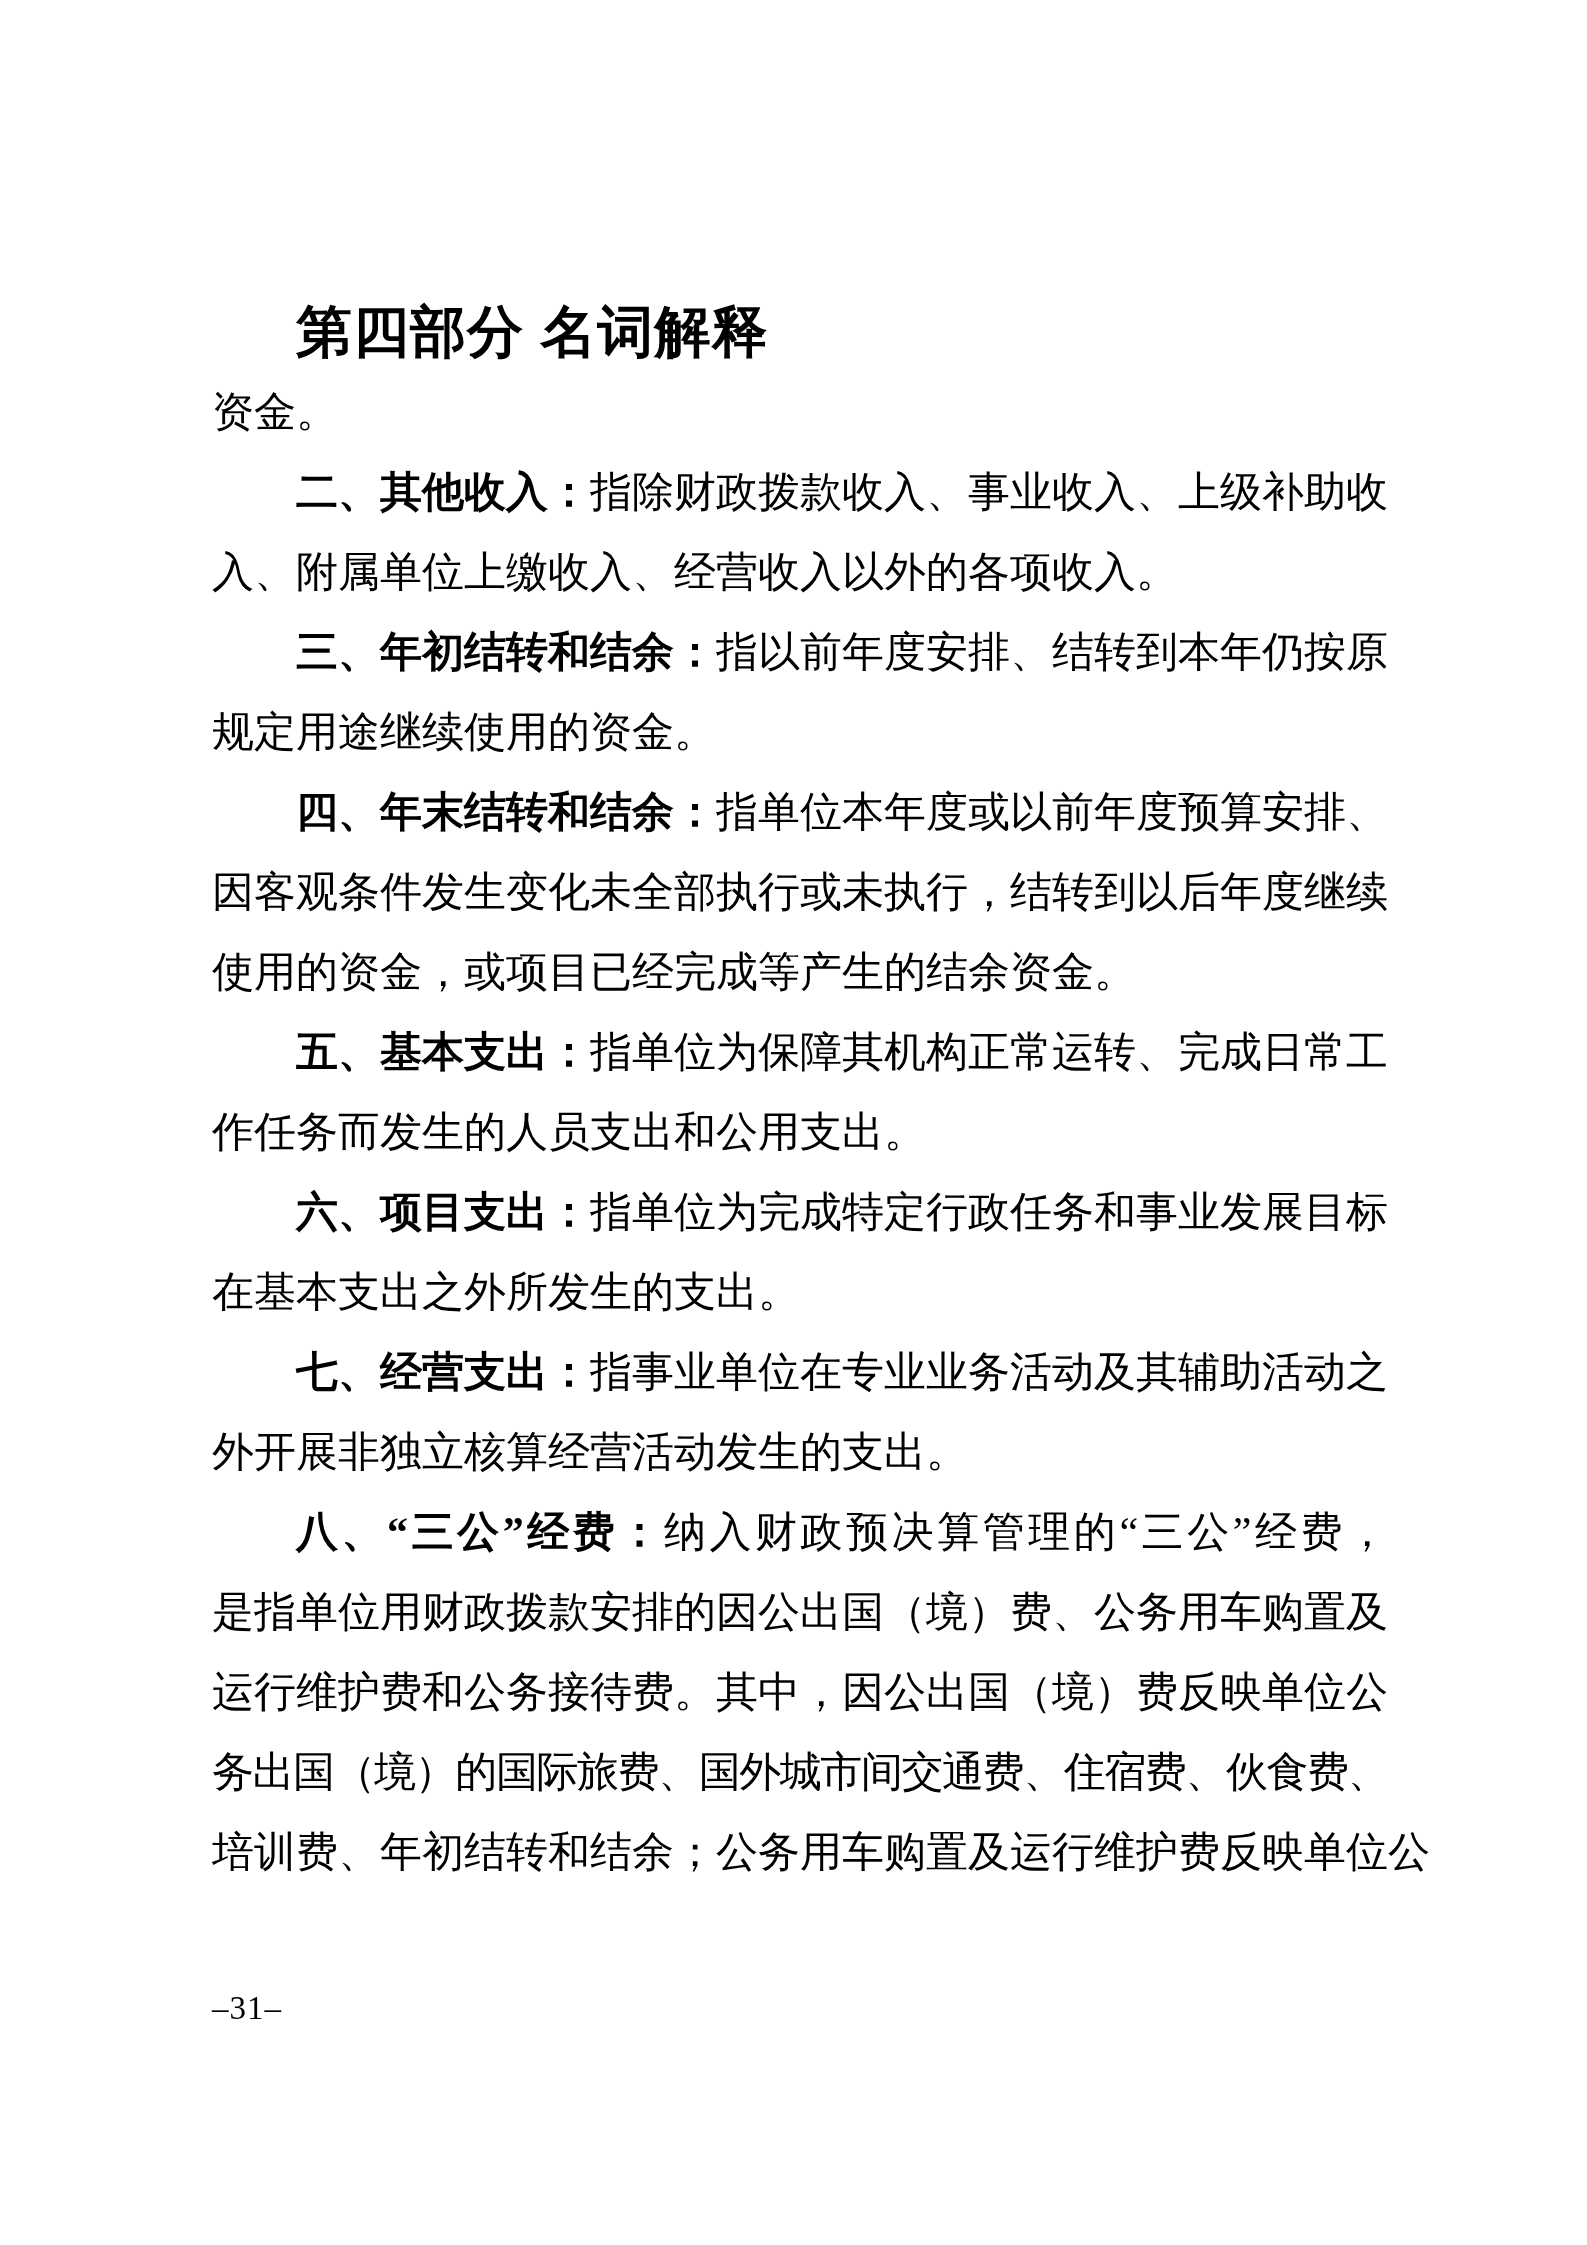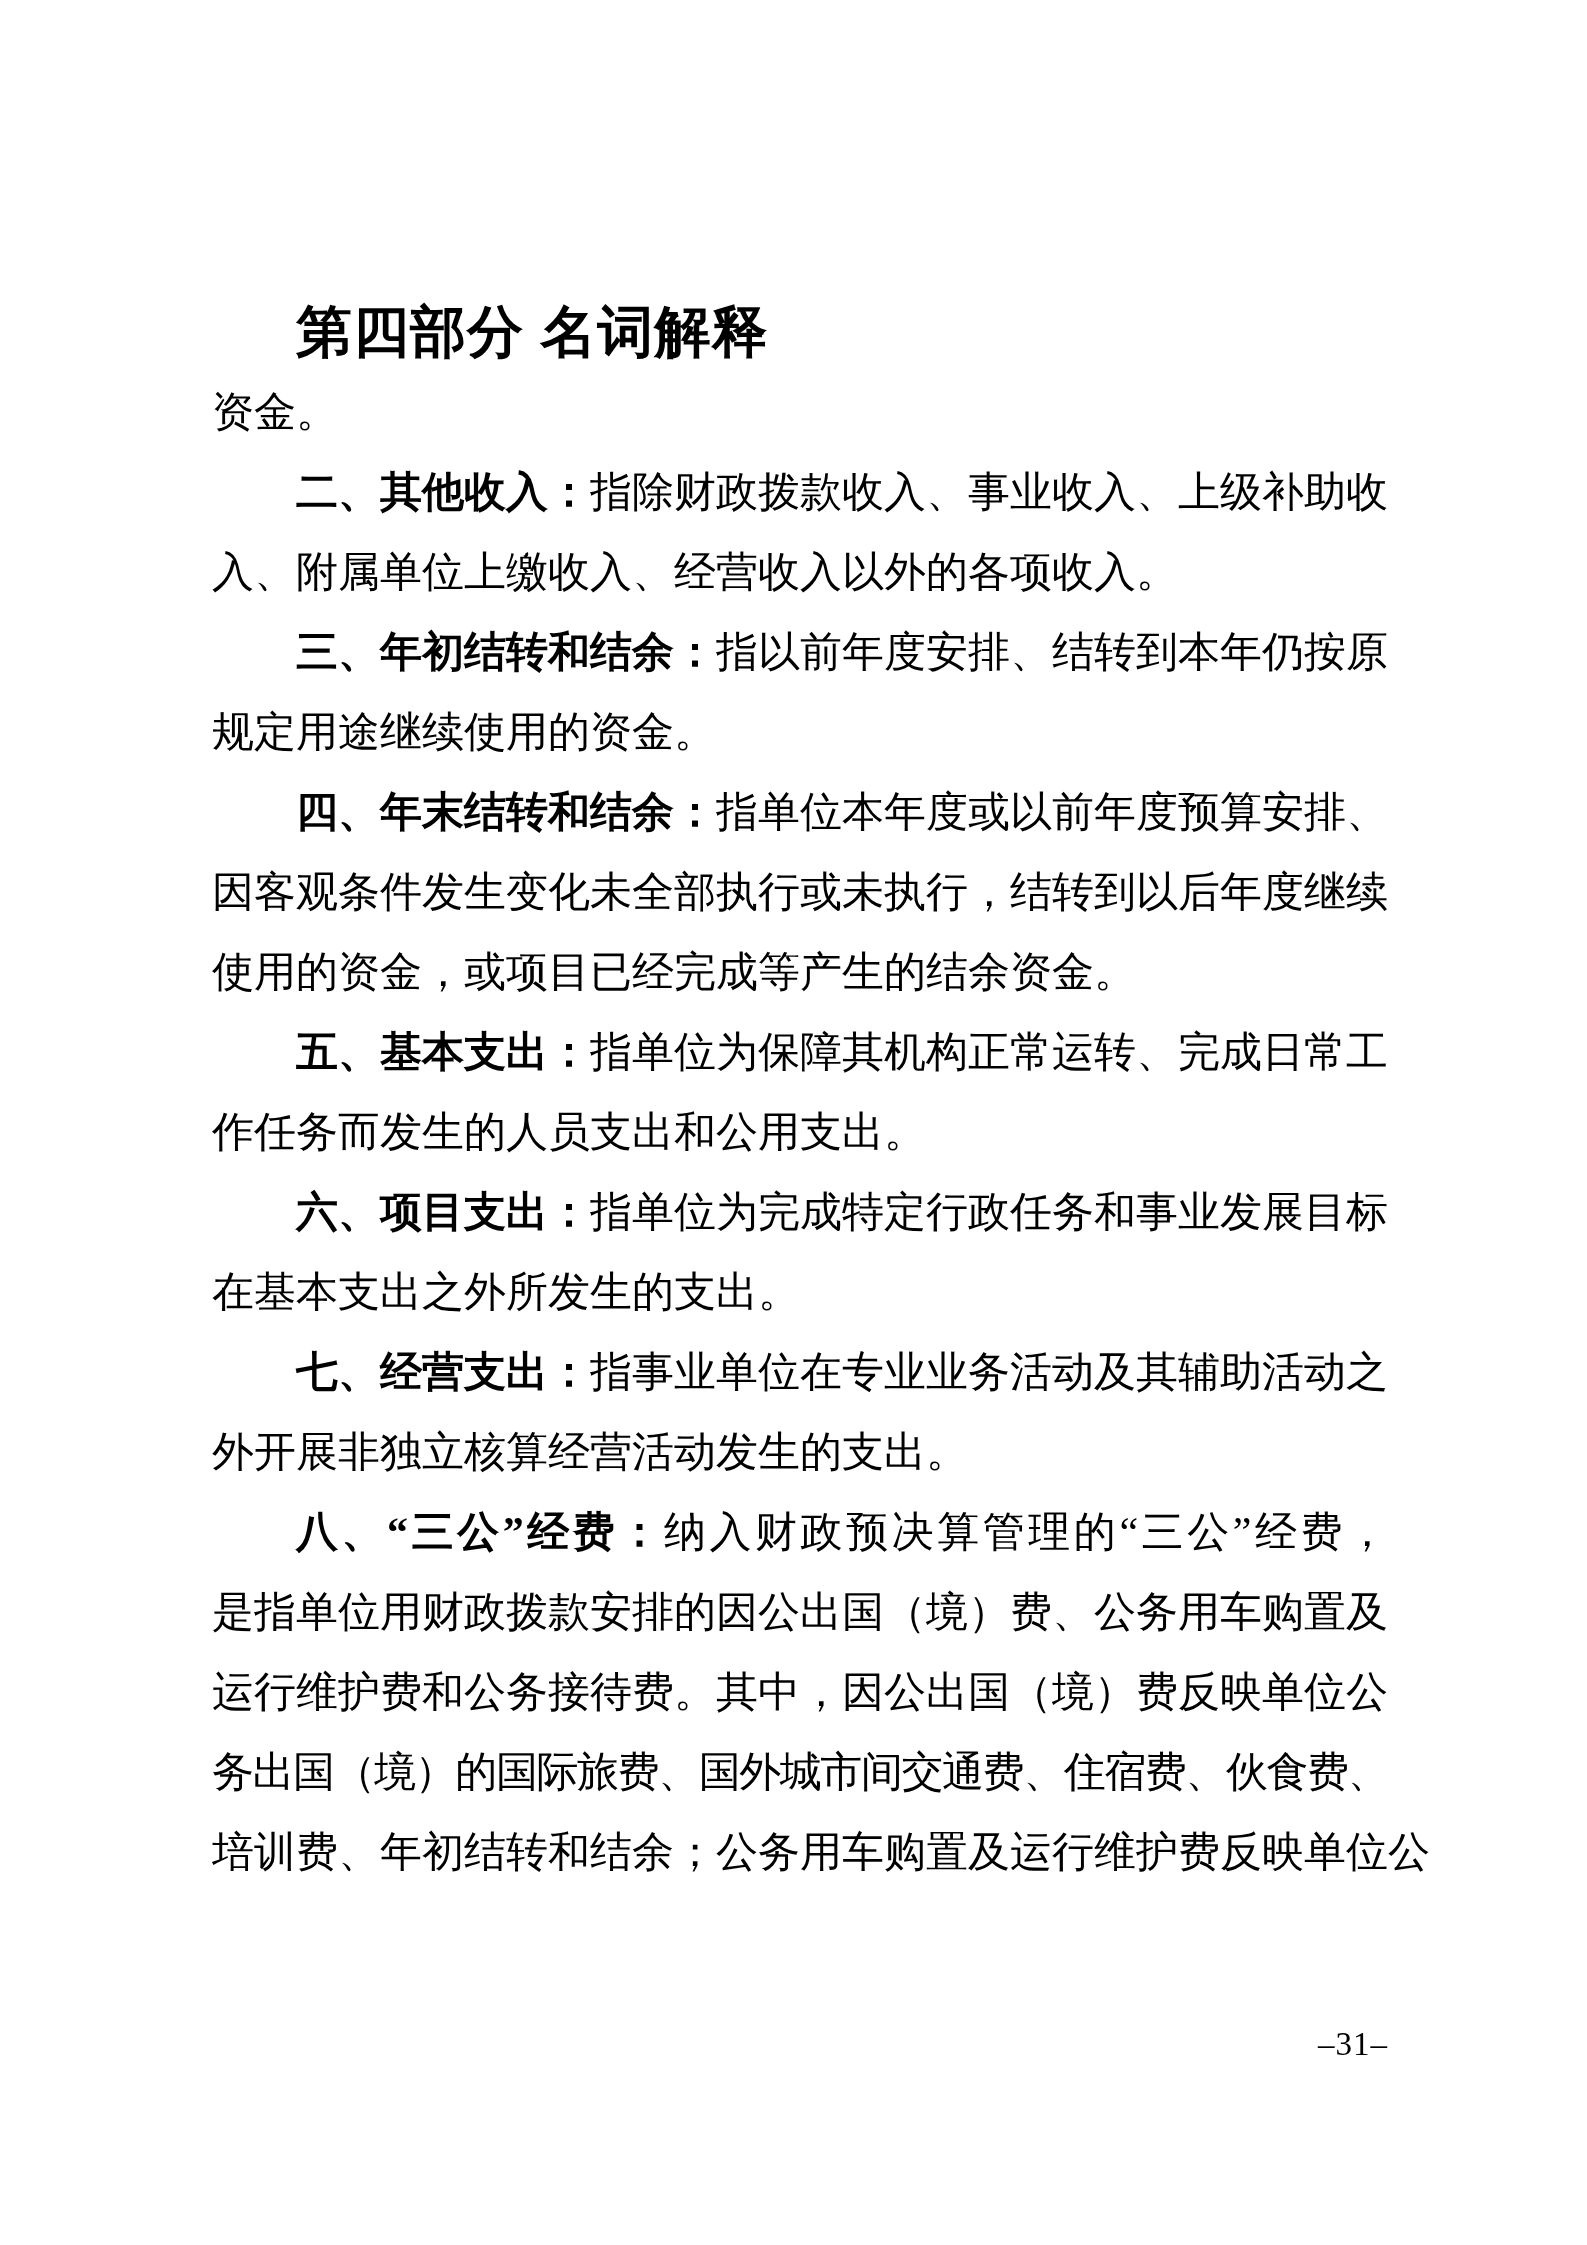--- a/index.html
+++ b/index.html
@@ -39,25 +39,24 @@
     text-align:justify;
     text-align-last:justify;
   }
   .line.tight{letter-spacing:-1.6px;}
   .line b{font-weight:700;}
   .pagenum{
     position:absolute;
     left:212px;
     top:1988px;
     width:1176px;
-    text-align:right;
+    text-align:left;
     font-size:33px;
     line-height:40px;
     letter-spacing:1px;
-    margin-top:36px;
   }
 </style>
 </head>
 <body>
 
 <div class="page">
   <div class="content">
     <div class="doc-title">第四部分 名词解释</div>
     <div id="paragraphs">
         <div class="line">资金。</div>

